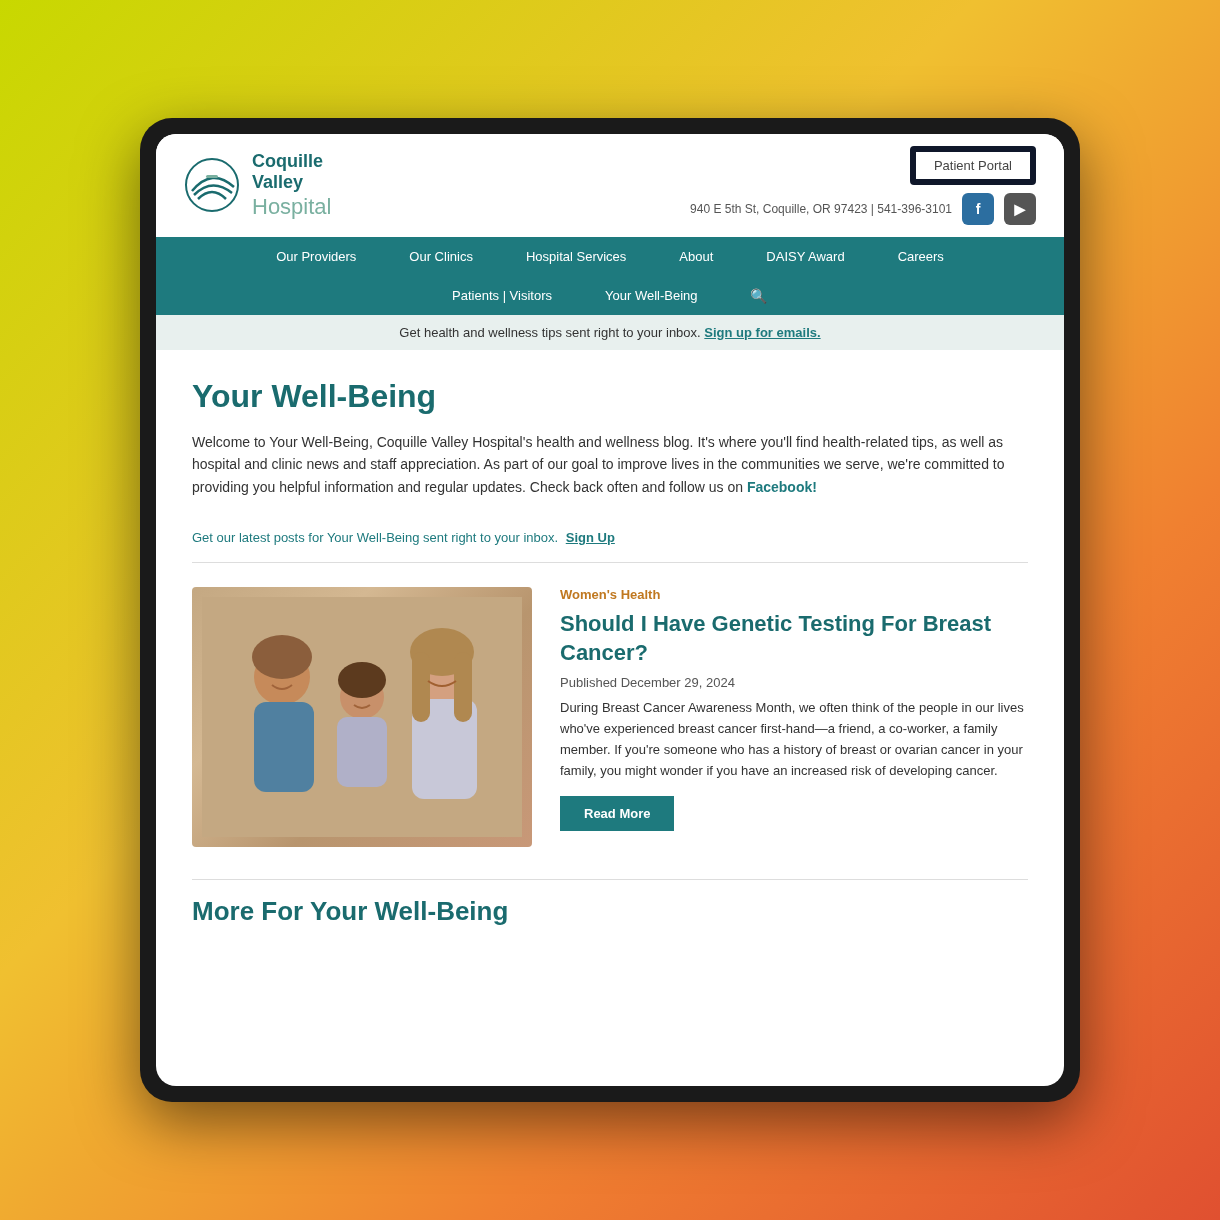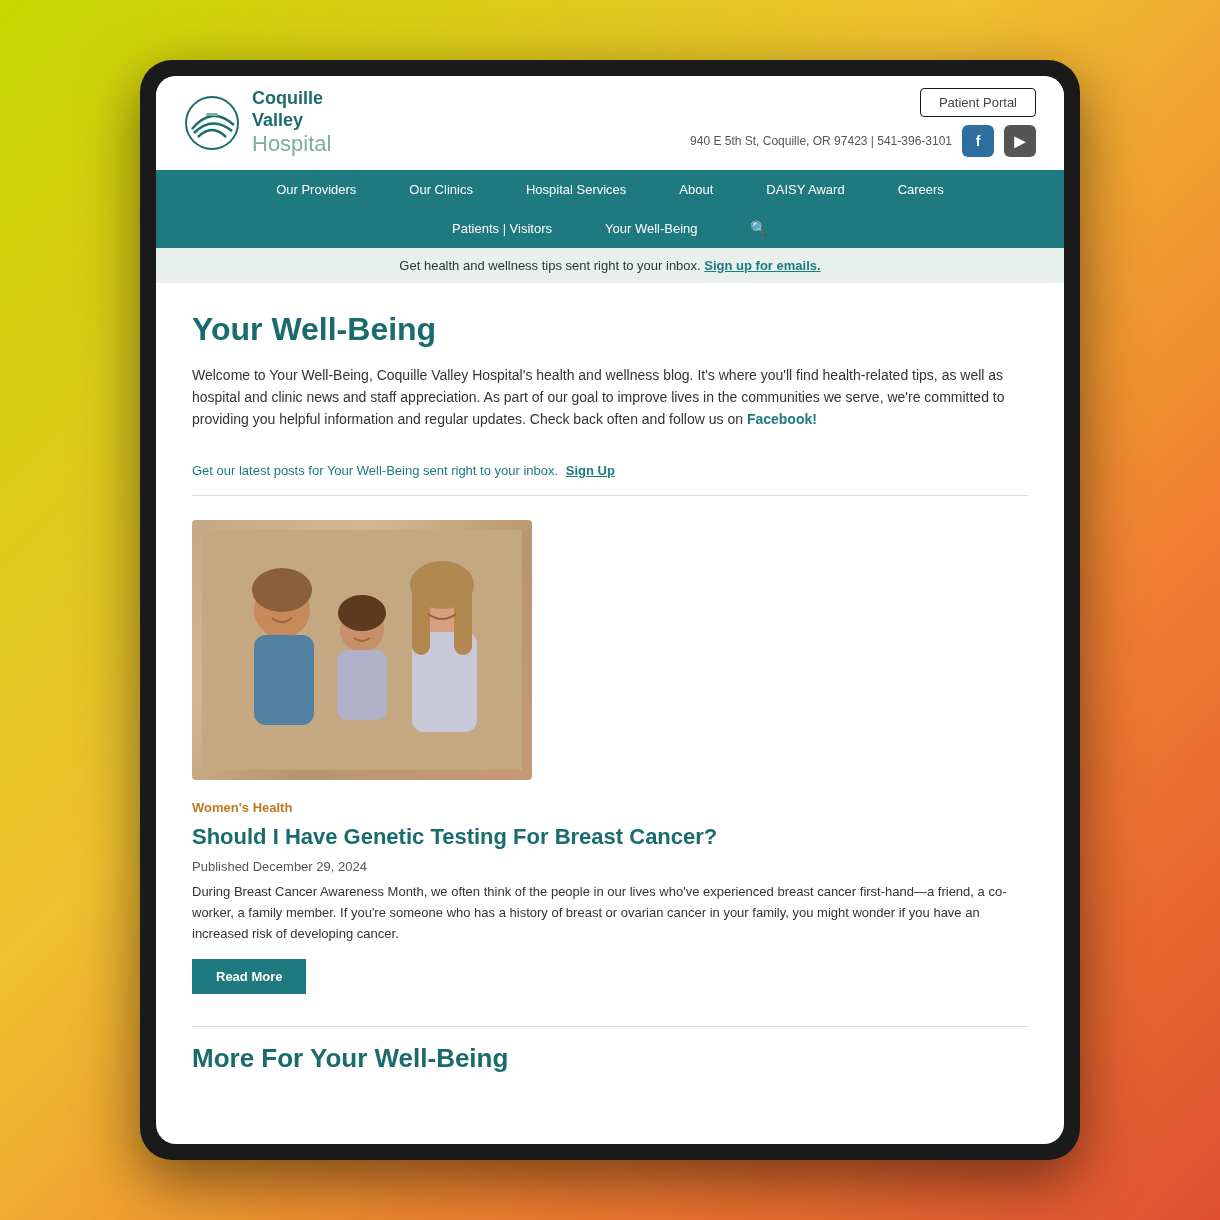--- a/index.html
+++ b/index.html
@@ -10,21 +10,21 @@
       background: linear-gradient(135deg, #c8d800 0%, #f0c030 40%, #f08030 70%, #e05030 100%);
       display: flex;
       align-items: center;
       justify-content: center;
       font-family: Arial, sans-serif;
       overflow: hidden;
     }
 
     .device {
       width: 940px;
-      height: 1100px;
+      height: 984px;
       background: #1a1a1a;
       border-radius: 32px;
       padding: 16px;
       box-shadow: 0 20px 60px rgba(0,0,0,0.5);
     }
 
     .screen {
       width: 100%;
       height: 100%;
       background: #fff;
@@ -79,21 +79,21 @@
 
     .header-right {
       display: flex;
       flex-direction: column;
       align-items: flex-end;
       gap: 8px;
     }
 
     .patient-portal-btn {
       background: #fff;
-      border: 1px solid #0f172a;
+      border: 6px solid #0f172a;
       border-radius: 4px;
       padding: 6px 18px;
       font-size: 13px;
       color: #444;
       cursor: pointer;
     }
 
     .contact-social {
       display: flex;
       align-items: center;
@@ -217,23 +217,22 @@
 
     .divider {
       border: none;
       border-top: 1px solid #ddd;
       margin: 16px 0 24px 0;
     }
 
     
     .article-card {
       display: flex;
-      gap: 20px;
+      gap: 28px;
       margin-bottom: 32px;
-      flex-direction: column;
     }
 
     .article-image {
       width: 340px;
       height: 260px;
       border-radius: 4px;
       overflow: hidden;
       flex-shrink: 0;
       background: #c8b8a8;
       position: relative;

